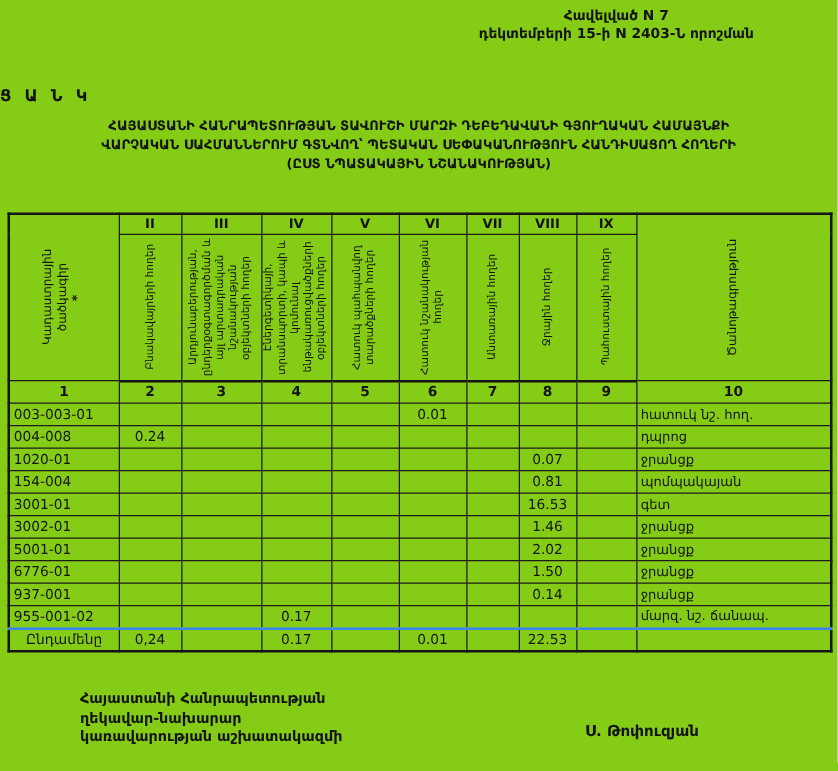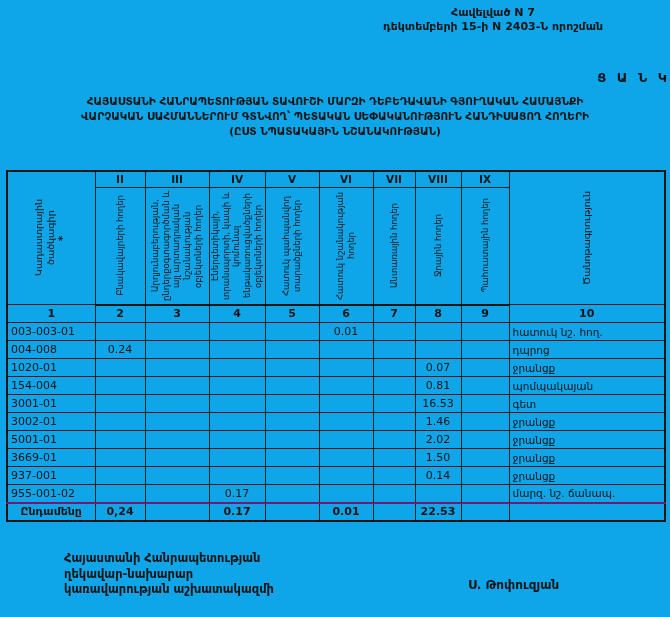--- a/index.html
+++ b/index.html
@@ -1,31 +1,31 @@
 <!DOCTYPE html>
 <html><head>
 <meta charset="utf-8">
 <style>
   * { margin: 0; padding: 0; box-sizing: border-box; }
   html, body { background: #e8e8e8; }
   body { font-family: "DejaVu Sans", sans-serif; }
   .page {
     position: relative;
     width: 670px; height: 617px;
-    background: #0ea5e9;
+    background: #84cc16;
     color: #141414;
     overflow: hidden;
   }
   .corner-block {
     position: absolute; top: 6px; right: 12px; width: 330px;
     text-align: center; font-weight: bold; font-size: 11px; line-height: 1.25;
   }
   .doc-title {
     position: absolute; top: 70px; left: 0; width: 100%;
-    text-align: right; font-weight: bold; font-size: 13px; letter-spacing: 3px;
+    text-align: left; font-weight: bold; font-size: 13px; letter-spacing: 3px;
   }
   .doc-heading {
     position: absolute; top: 94px; left: 8px; width: 654px;
     text-align: center; font-weight: bold; font-size: 10.5px; line-height: 1.45;
   }
   table.land-table {
     position: absolute; left: 6px; top: 170px;
     border-collapse: collapse; table-layout: fixed; width: 658px;
     font-size: 11px;
   }
@@ -42,21 +42,21 @@
   }
   .vtext.big { font-size: 9.5px; }
   th.span-col { vertical-align: middle; }
   .v-wrap { display: flex; justify-content: center; }
   .col1-mark { text-align: center; font-size: 10px; font-weight: bold; }
   tr.numbers-row td { height: 18px; text-align: center; font-weight: bold; font-size: 11px; }
   tr.data-row td { height: 18px; }
   td.code { text-align: left; padding-left: 4px; white-space: nowrap; }
   td.num { text-align: center; }
   td.note { text-align: left; padding-left: 5px; font-size: 10.5px; white-space: nowrap; }
-  tr.total-row td { border-top: 2px solid #701a75; font-weight: bold; }
+  tr.total-row td { border-top: 2px solid #3b82f6; }
   tr.total-row td.code { text-align: center; }
   .footer-left {
     position: absolute; left: 20px; top: 551px;
     font-weight: bold; font-size: 11.5px; line-height: 1.35; margin-left: 44px;
   }
   .signature {
     position: absolute; left: 468px; top: 578px;
     font-weight: bold; font-size: 12px;
   }
 </style>
@@ -249,21 +249,21 @@
         <td class="num"></td>
         <td class="num"></td>
         <td class="num"></td>
         <td class="num"></td>
         <td class="num"></td>
         <td class="num">2.02</td>
         <td class="num"></td>
         <td class="note">ջրանցք</td>
       </tr>
       <tr class="data-row">
-        <td class="code">3669-01</td>
+        <td class="code">6776-01</td>
         <td class="num"></td>
         <td class="num"></td>
         <td class="num"></td>
         <td class="num"></td>
         <td class="num"></td>
         <td class="num"></td>
         <td class="num">1.50</td>
         <td class="num"></td>
         <td class="note">ջրանցք</td>
       </tr>

